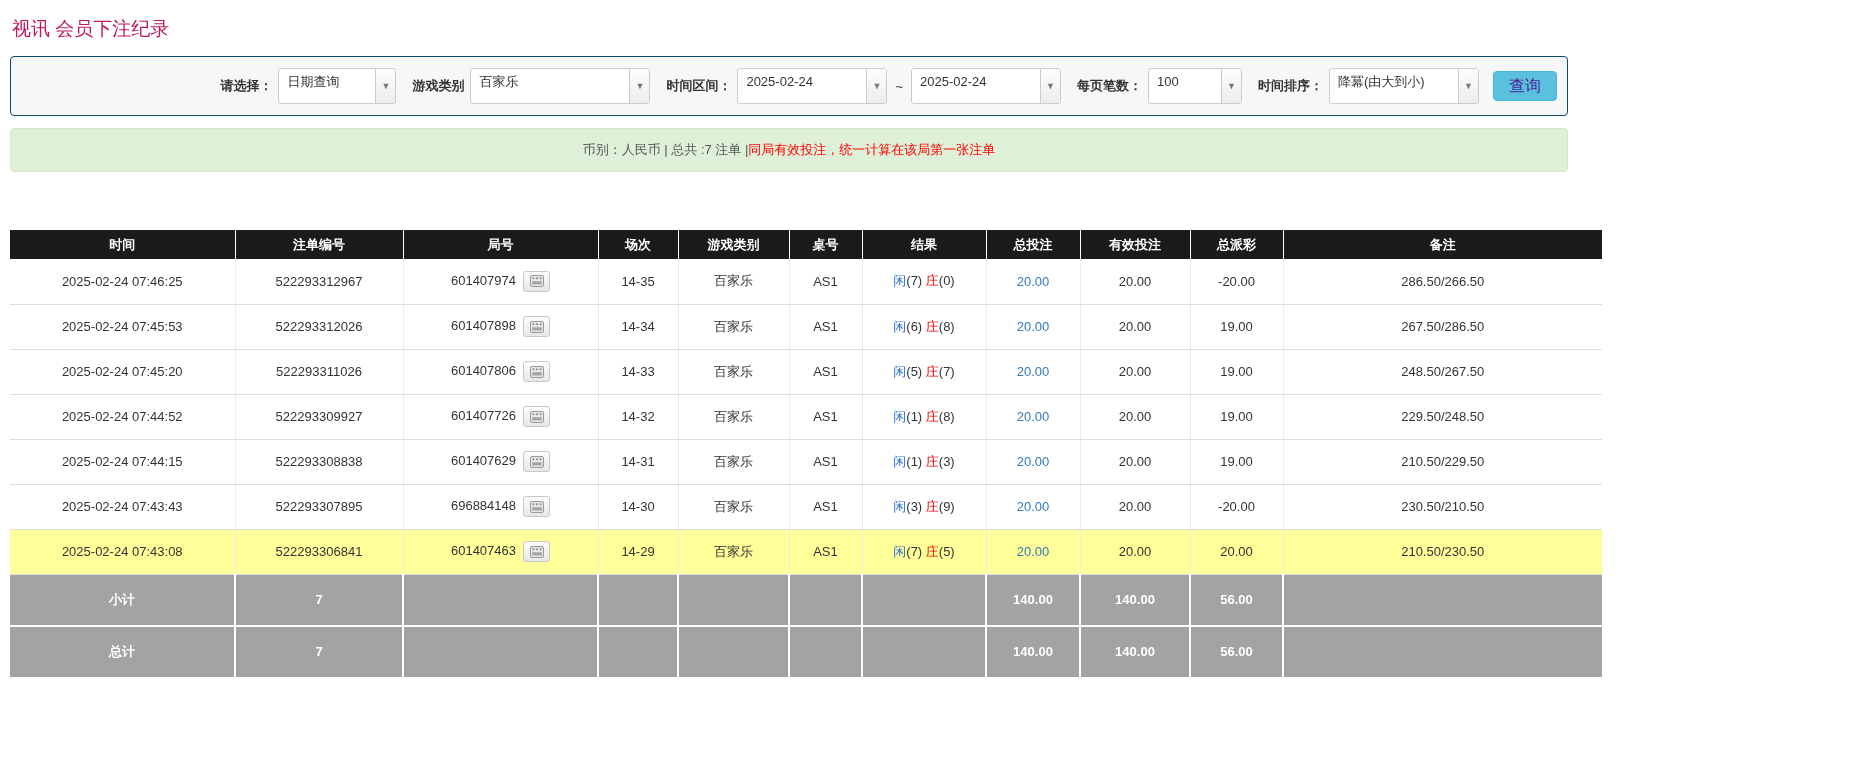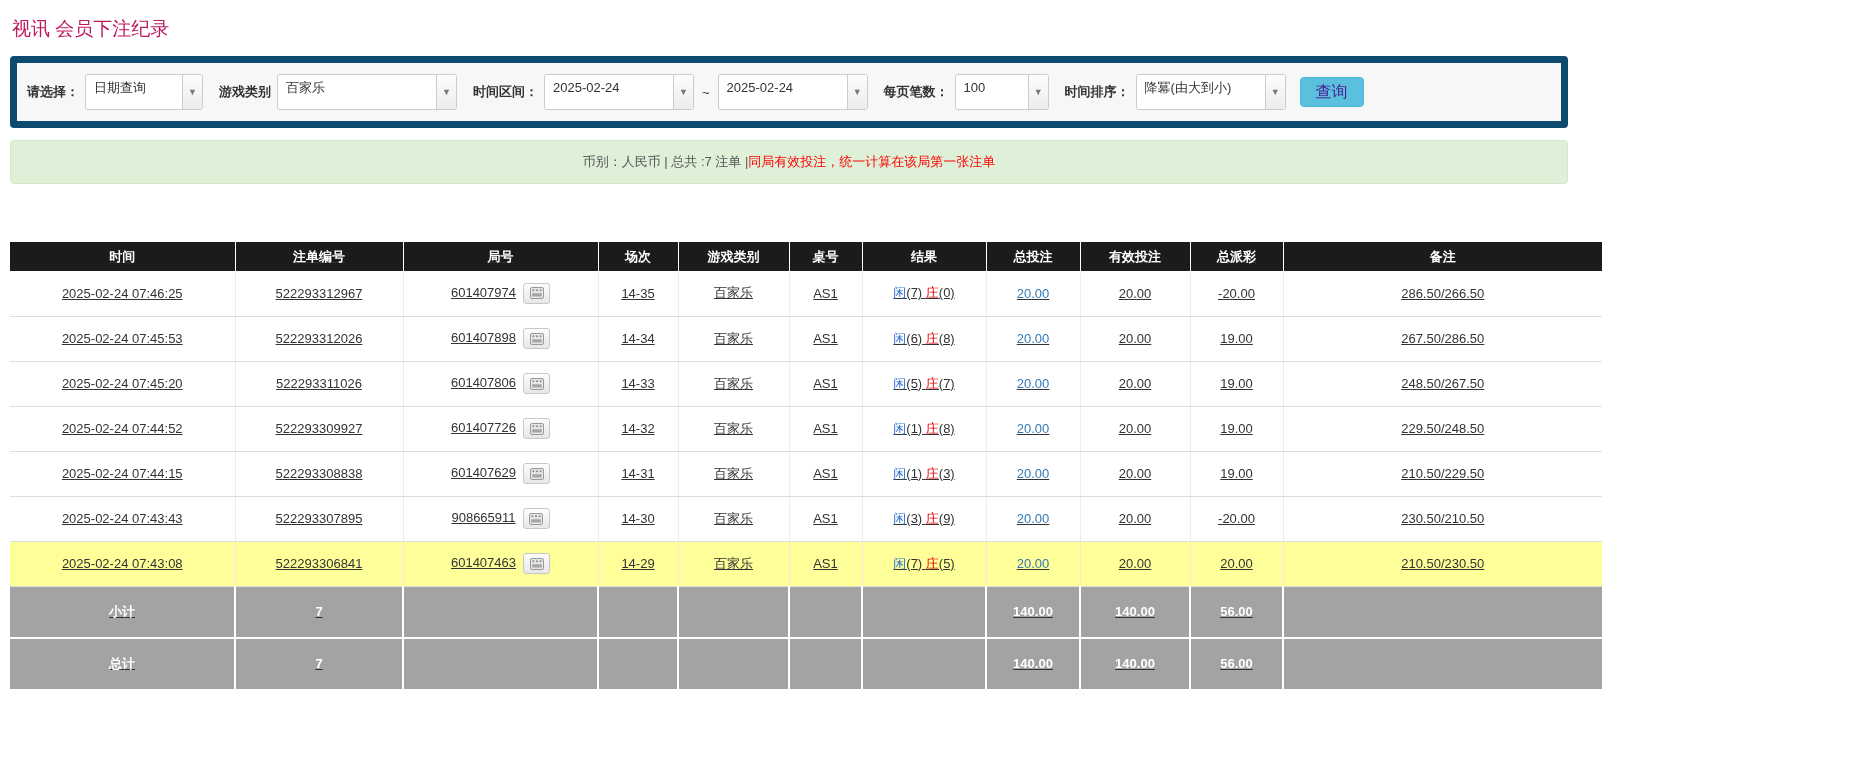--- a/index.html
+++ b/index.html
@@ -18,27 +18,28 @@
     font-size: 19px;
     font-weight: 400;
     color: #be185d;
     margin: 6px 0 14px 2px;
   }
 
   
   .filter-bar {
     width: 1558px;
     background: #f7f7f7;
-    border: 7px solid #0c4a6e;
+    border: 1px solid #0c4a6e;
     border-radius: 4px;
     padding: 11px 10px;
     display: flex;
     align-items: center;
     gap: 6px;
     font-size: 13px;
+    justify-content: flex-end;
   }
   .flabel { font-weight: bold; color: #333; white-space: nowrap; }
   .ml { margin-left: 10px; }
   .combo {
     display: inline-flex;
     align-items: stretch;
     height: 36px;
     border: 1px solid #ccc;
     border-radius: 3px;
     background: #fff;
@@ -87,21 +88,21 @@
     padding: 12px 10px;
     display: flex;
     justify-content: center;
     align-items: center;
     font-size: 13px;
   }
   .summary-left { color: #555; }
   .summary-right { color: #ff0000; }
 
   
-  .table-wrap { margin-top: 58px; text-decoration: underline; }
+  .table-wrap { margin-top: 58px; }
   table.records {
     border-collapse: collapse;
     table-layout: fixed;
     width: 1592px;
     font-size: 13px;
   }
   table.records thead th {
     background: #1b1b1b;
     color: #fff;
     height: 29px;
@@ -338,21 +339,21 @@
             <td>AS1</td>
             <td><span class="xian">闲</span><span>(1) </span><span class="zhuang">庄</span><span>(3)</span></td>
             <td><span class="bet-link">20.00</span></td>
             <td>20.00</td>
             <td>19.00</td>
             <td>210.50/229.50</td>
           </tr>
           <tr>
             <td>2025-02-24 07:43:43</td>
             <td>522293307895</td>
-            <td><span>908665911</span><span class="round-icon-btn">
+            <td><span>696884148</span><span class="round-icon-btn">
                 <svg width="14" height="12" viewBox="0 0 14 12" aria-hidden="true">
                   <rect x="0.5" y="0.5" width="13" height="11" rx="1.5" fill="#e6e6e6" stroke="#9a9a9a"></rect>
                   <circle cx="3.4" cy="3.2" r="1" fill="#8a8a8a"></circle>
                   <circle cx="7" cy="3.2" r="1" fill="#8a8a8a"></circle>
                   <circle cx="10.6" cy="3.2" r="1" fill="#8a8a8a"></circle>
                   <rect x="2.2" y="6.2" width="9.6" height="3.2" rx="0.5" fill="#a5a5a5"></rect>
                 </svg>
               </span></td>
             <td>14-30</td>
             <td>百家乐</td>

